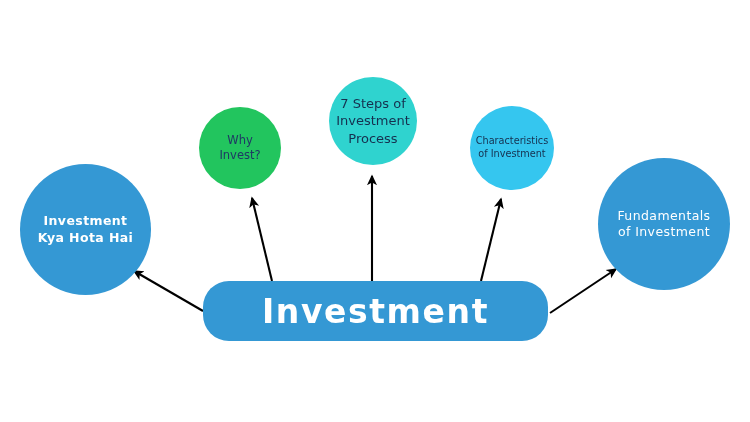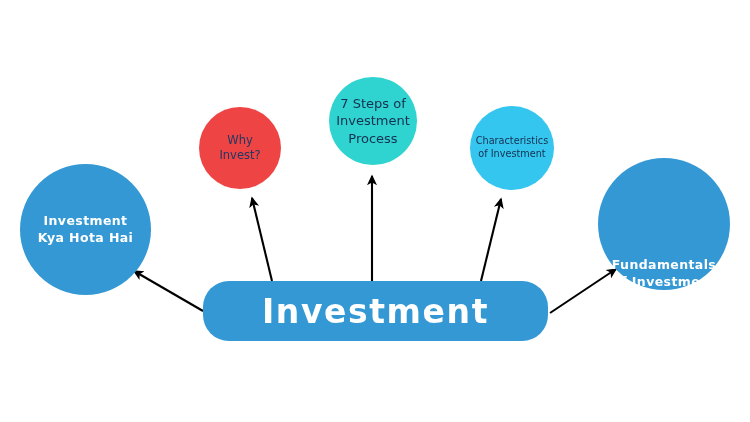--- a/index.html
+++ b/index.html
@@ -54,30 +54,29 @@
     letter-spacing: 0.4px;
   }
   #circle-fundamentals-of-investment {
     left: 598px;
     top: 158px;
     width: 132px;
     height: 132px;
     background: #3498d4;
     color: #ffffff;
     font-size: 12.5px;
-    font-weight: bold;
+    font-weight: normal;
     letter-spacing: 0.4px;
-    align-items: flex-end;
   }
   #circle-why-invest {
     left: 199px;
     top: 107px;
     width: 82px;
     height: 82px;
-    background: #ef4444;
+    background: #22c55e;
     color: #1f3864;
     font-size: 11.5px;
   }
   #circle-seven-steps {
     left: 329px;
     top: 77px;
     width: 88px;
     height: 88px;
     background: #2fd3cf;
     color: #16304f;

